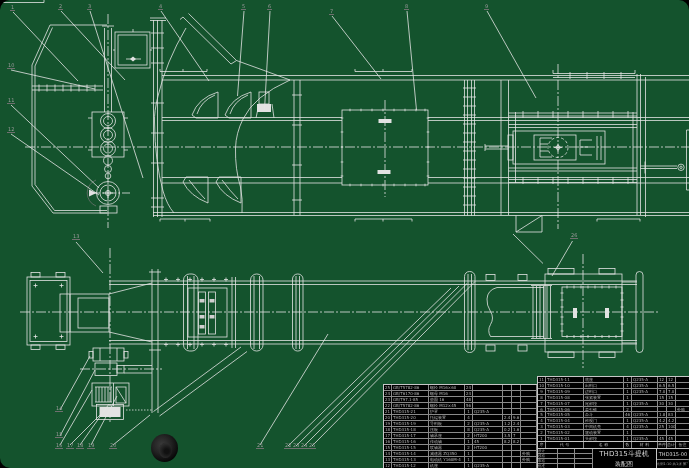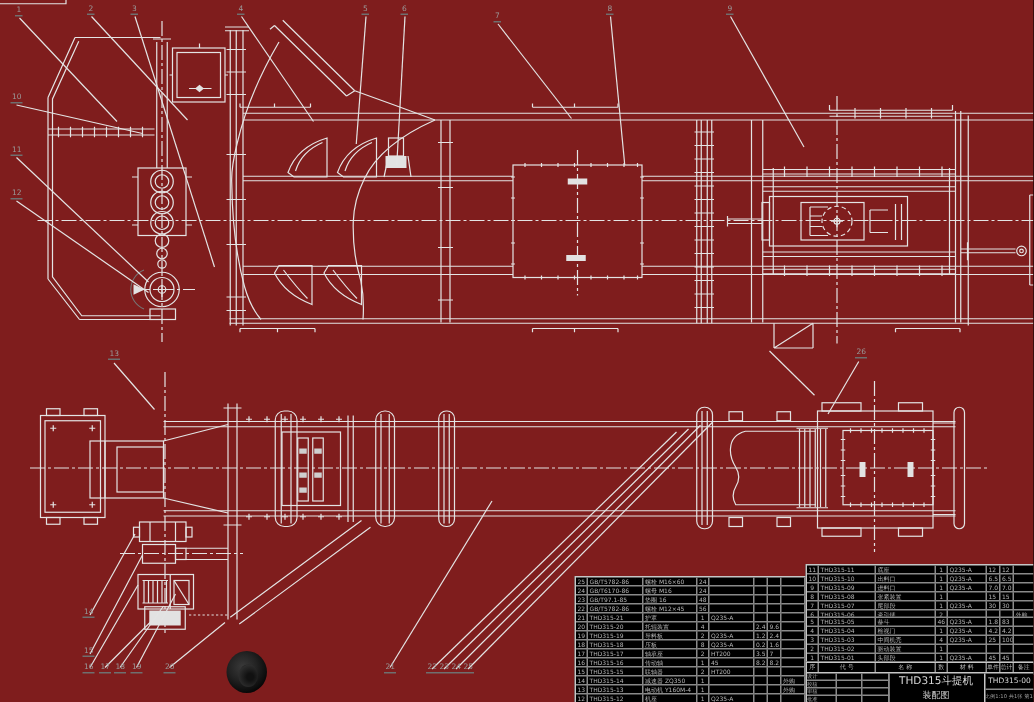--- a/index.html
+++ b/index.html
@@ -1,17 +1,17 @@
 <!DOCTYPE html>
 <html><head>
 <meta charset="utf-8">
 <style>
   html,body{margin:0;padding:0;background:#000;}
-  #canvas{position:relative;width:689px;height:468px;background:#7f1d1d;overflow:hidden;
-          font-family:"DejaVu Sans",sans-serif;}
+  #canvas{position:relative;width:689px;height:468px;background:#14532d;overflow:hidden;
+          font-family:"DejaVu Sans",sans-serif;border-radius:10px;}
   svg{position:absolute;left:0;top:0;}
   svg *{stroke:#e4e4e4;stroke-width:.8;fill:none;stroke-linecap:butt;}
   svg .g{stroke:#767676;stroke-width:.7;}
   svg .c{stroke:#6e6e6e;stroke-width:.7;stroke-dasharray:10 2 2 2;}
   svg .f{fill:#e2e2e2;stroke:none;}
   svg .fd{fill:#cfcfcf;stroke:none;}
   svg .dot{stroke-dasharray:1.5 1.5;}
   .lbl{position:absolute;font-size:5px;line-height:5px;color:#9a9a9a;
        border-bottom:1px solid #6f6f6f;padding:0 1px;}
   .tbl{position:absolute;display:grid;border:1px solid #c6c6c6;background:#000;}

